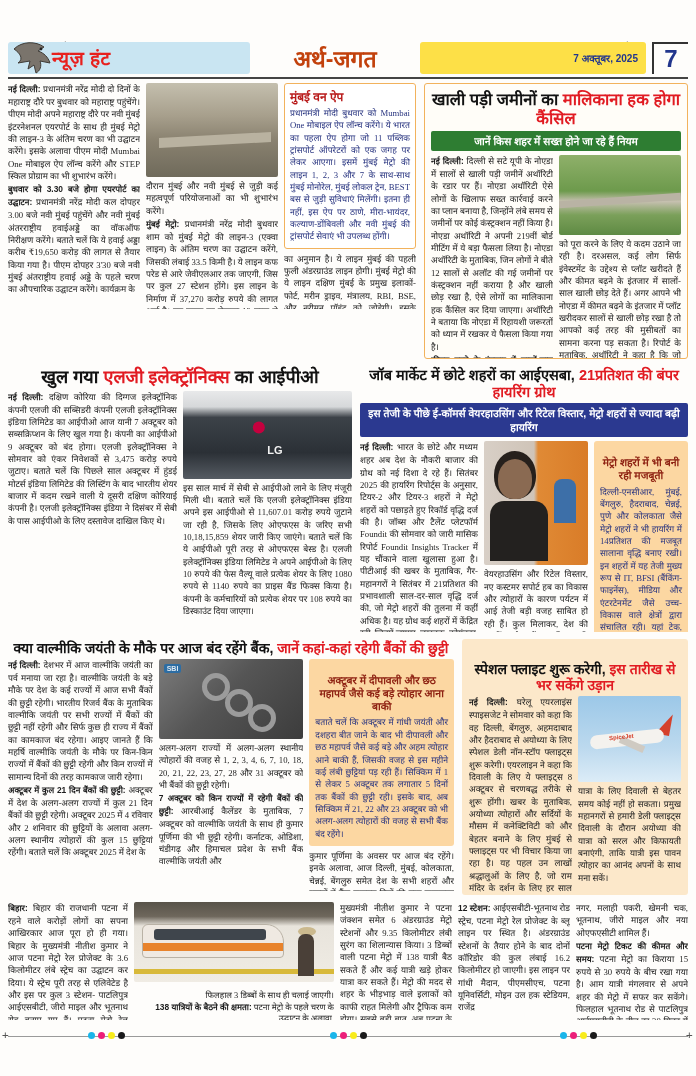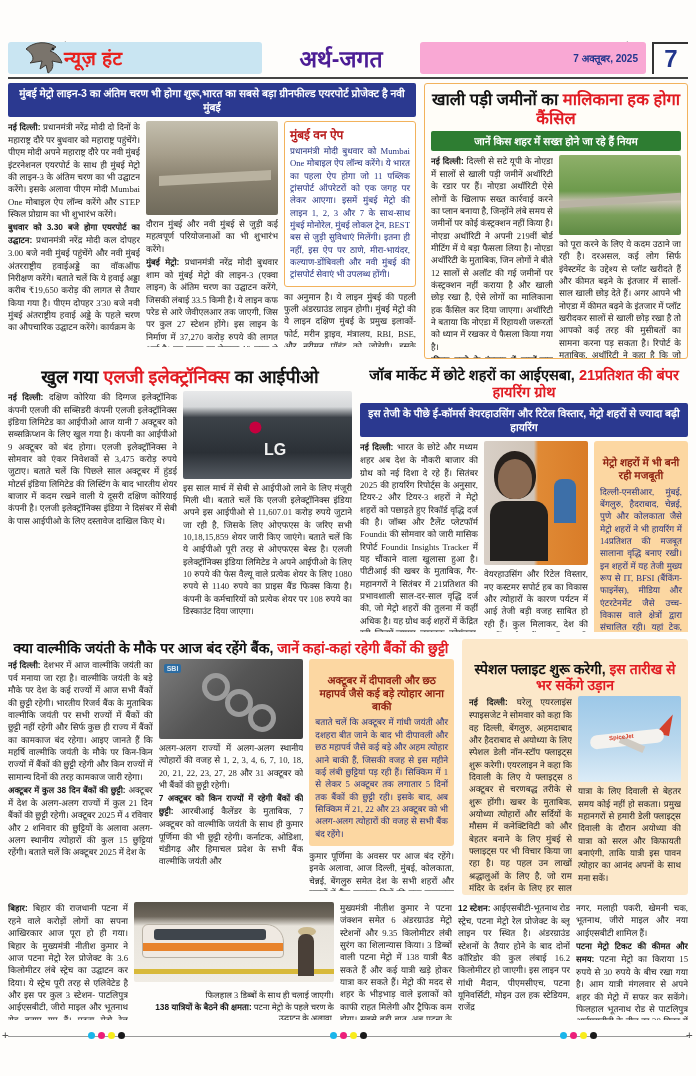--- a/index.html
+++ b/index.html
@@ -7,27 +7,27 @@
   .sheet{position:relative;width:696px;height:1076px;margin:0 auto;background:#fefdfb;overflow:hidden;color:#1c1c1c;}
   .inner{position:absolute;left:8px;right:8px;top:42px;}
   
   .cross{position:absolute;color:#555;font-size:11px;font-family:"DejaVu Sans Mono",monospace;}
   .regline{position:absolute;left:8px;right:8px;top:1036px;height:1px;background:#9a9a9a;}
   .regdots{position:absolute;top:1032px;display:flex;gap:3px;}
   .regdots i{width:7px;height:7px;border-radius:50%;display:block;}
   .d-c{background:#19b5ea}.d-m{background:#ec1e79}.d-y{background:#f8ec1b}.d-k{background:#1a1a1a}
   
   .masthead{display:flex;align-items:stretch;height:32px;margin-bottom:3px;}
-  .mh-left{display:flex;align-items:center;background:#c9e5f2;flex:0 0 238px;border-radius:3px;padding-left:16px;position:relative;}
+  .mh-left{display:flex;align-items:center;background:#c9e5f2;flex:0 0 238px;border-radius:3px;padding-left:4px;position:relative;}
   .logo{width:40px;height:30px;position:relative;flex:0 0 40px;}
   .logo svg{position:absolute;left:-2px;top:-4px;}
   .brand{color:#e8201d;font-family:"Liberation Sans",sans-serif;font-weight:bold;font-size:19px;letter-spacing:.5px;}
   .mh-mid{flex:1;display:flex;align-items:center;justify-content:center;background:#fefdfb;}
-  .section-title{color:#4c1d95;font-family:"Liberation Sans",sans-serif;font-weight:bold;font-size:23px;}
-  .mh-right{display:flex;align-items:center;justify-content:flex-end;background:#f9a8d4;flex:0 0 218px;border-radius:3px;padding-right:8px;}
+  .section-title{color:#c2410c;font-family:"Liberation Sans",sans-serif;font-weight:bold;font-size:23px;}
+  .mh-right{display:flex;align-items:center;justify-content:flex-end;background:#fde047;flex:0 0 218px;border-radius:3px;padding-right:8px;}
   .mh-date{color:#22368d;font-family:"Liberation Sans",sans-serif;font-weight:bold;font-size:10px;}
   .pagenum{flex:0 0 34px;display:flex;align-items:center;justify-content:center;border-left:2px solid #333;border-top:2px solid #333;margin-left:6px;color:#22368d;font-family:"Liberation Sans",sans-serif;font-weight:bold;font-size:24px;}
   .mh-rule{height:2px;background:#444;margin-bottom:4px;}
   
   .hl{font-family:"Liberation Sans",sans-serif;font-weight:bold;text-align:center;color:#121212;line-height:1.15;margin:1px 0 3px 0;}
   .hl .red{color:#e11b22;}
   .bar{font-family:"Liberation Sans",sans-serif;font-weight:bold;color:#fff;text-align:center;font-size:10.5px;padding:3px 2px;border-radius:2px;margin-bottom:4px;}
   .bar.blue{background:#2b3990;}
   .bar.green{background:#2e7d32;}
   .cols{display:flex;gap:6px;overflow:hidden;}
@@ -37,21 +37,21 @@
   .row{display:flex;gap:8px;margin-bottom:7px;}
   
   .ph{border-radius:2px;position:relative;overflow:hidden;margin-bottom:3px;}
   .ph-airport{height:94px;background:linear-gradient(180deg,#c4bfae 0%,#a79f8c 35%,#8a8270 60%,#6f6a5b 100%);}
   .ph-airport:before{content:"";position:absolute;left:10%;right:5%;top:55%;height:10px;background:#b9b2a0;transform:skewY(-3deg);}
   .ph-noida{height:80px;background:linear-gradient(180deg,#8fb06a 0%,#6d9a4c 45%,#c6c0b0 58%,#7ba05a 75%,#5e8a43 100%);}
   .ph-noida:before{content:"";position:absolute;left:0;right:0;top:52%;height:7px;background:#b9b3a4;transform:rotate(-4deg);}
   .ph-lg{height:88px;background:linear-gradient(180deg,#e8e9ea 0%,#d6d8da 18%,#3c4248 30%,#2b3036 70%,#565c63 100%);}
   .ph-lg .lgmark{position:absolute;left:50%;top:42%;transform:translate(-50%,-50%);display:flex;align-items:center;gap:3px;}
   .ph-lg .lgdot{width:12px;height:12px;border-radius:50%;background:#c5003e;}
-  .ph-lg .lgtxt{color:#f2f2f2;font-family:"Liberation Sans",sans-serif;font-weight:bold;font-size:16px;margin-top:43px;}
+  .ph-lg .lgtxt{color:#f2f2f2;font-family:"Liberation Sans",sans-serif;font-weight:bold;font-size:11px;margin-top:43px;}
   .ph-job{height:124px;background:linear-gradient(90deg,#d8cfc6 0%,#cfc4b8 48%,#e08a35 52%,#d97c28 100%);}
   .ph-job .head{position:absolute;left:13%;top:14%;width:34px;height:40px;border-radius:50% 50% 45% 45%;background:#8a6a52;box-shadow:0 -4px 0 4px #26201c;}
   .ph-job .torso{position:absolute;left:6%;top:48%;width:58px;height:60px;border-radius:14px 14px 0 0;background:#23211f;}
   .ph-job .worker{position:absolute;right:12%;top:30%;width:22px;height:44px;border-radius:8px 8px 0 0;background:#3d6fa8;}
   .ph-bank{height:80px;background:linear-gradient(135deg,#7c7c7c 0%,#555 45%,#3c3c3c 100%);}
   .ph-bank .link{position:absolute;width:18px;height:18px;border:5px solid #9b9b9b;border-radius:50%;}
   .ph-bank .sbi{position:absolute;left:5px;top:5px;color:#dfe9f2;background:#2d6da3;font-family:"Liberation Sans",sans-serif;font-size:7px;font-weight:bold;padding:1px 3px;border-radius:2px;}
   .ph-sj{height:86px;background:linear-gradient(180deg,#9cc8e8 0%,#bcd9ee 60%,#dcecf7 100%);}
   .ph-sj .fuse{position:absolute;left:12%;top:42%;width:72%;height:14px;border-radius:10px;background:#f4f2ee;transform:rotate(-6deg);}
   .ph-sj .tail{position:absolute;right:10%;top:20%;width:0;height:0;border-left:14px solid transparent;border-bottom:22px solid #d5412c;transform:rotate(10deg);}
@@ -109,21 +109,20 @@
       <div class="mh-right">
         <span class="mh-date">7 अक्तूबर, 2025</span>
       </div>
       <div class="pagenum">7</div>
     </div>
     <div class="mh-rule"></div>
 
     <div class="row" style="height:276px;">
 
       <div style="width:408px;overflow:hidden;">
-        <div class="bar blue">मुंबई मेट्रो लाइन-3 का अंतिम चरण भी होगा शुरू,भारत का सबसे बड़ा ग्रीनफील्ड एयरपोर्ट प्रोजेक्ट है नवी मुंबई</div>
         <div class="cols" style="height:226px;">
           <div class="col">
               <p class="para"><b>नई दिल्ली: </b>प्रधानमंत्री नरेंद्र मोदी दो दिनों के महाराष्ट्र दौरे पर बुधवार को महाराष्ट्र पहुंचेंगे। पीएम मोदी अपने महाराष्ट्र दौरे पर नवी मुंबई इंटरनेशनल एयरपोर्ट के साथ ही मुंबई मेट्रो की लाइन-3 के अंतिम चरण का भी उद्घाटन करेंगे। इसके अलावा पीएम मोदी Mumbai One मोबाइल ऐप लॉन्च करेंगे और STEP स्किल प्रोग्राम का भी शुभारंभ करेंगे।</p>
               <p class="para"><b>बुधवार को 3.30 बजे होगा एयरपोर्ट का उद्घाटन: </b>प्रधानमंत्री नरेंद्र मोदी कल दोपहर 3.00 बजे नवी मुंबई पहुंचेंगे और नवी मुंबई अंतरराष्ट्रीय हवाईअड्डे का वॉकऑफ निरीक्षण करेंगे। बताते चलें कि ये हवाई अड्डा करीब ₹19,650 करोड़ की लागत से तैयार किया गया है। पीएम दोपहर 3'30 बजे नवी मुंबई अंतराष्ट्रीय हवाई अड्डे के पहले चरण का औपचारिक उद्घाटन करेंगे। कार्यक्रम के</p>
             </div>
           <div class="col">
             <div class="ph ph-airport"></div>
             <div>
                 <p class="para">दौरान मुंबई और नवी मुंबई से जुड़ी कई महत्वपूर्ण परियोजनाओं का भी शुभारंभ करेंगे।</p>
                 <p class="para"><b>मुंबई मेट्रो: </b>प्रधानमंत्री नरेंद्र मोदी बुधवार शाम को मुंबई मेट्रो की लाइन-3 (एक्वा लाइन) के अंतिम चरण का उद्घाटन करेंगे, जिसकी लंबाई 33.5 किमी है। ये लाइन कफ परेड से आरे जेवीएलआर तक जाएगी, जिस पर कुल 27 स्टेशन होंगे। इस लाइन के निर्माण में 37,270 करोड़ रुपये की लागत आई है। इस लाइन पर रोजाना 13 लाख से ज्यादा यात्रियों के सफर करने</p>
@@ -213,21 +212,21 @@
       </div>
     </div>
 
     <div class="row" style="height:256px;">
 
       <div style="width:446px;overflow:hidden;">
         <div class="hl hl5"><span>क्या वाल्मीकि जयंती के मौके पर आज बंद रहेंगे बैंक, </span><span class="red">जानें कहां-कहां रहेगी बैंकों की छुट्टी</span></div>
         <div class="cols" style="height:232px;">
           <div class="col">
               <p class="para"><b>नई दिल्ली: </b>देशभर में आज वाल्मीकि जयंती का पर्व मनाया जा रहा है। वाल्मीकि जयंती के बड़े मौके पर देश के कई राज्यों में आज सभी बैंकों की छुट्टी रहेगी। भारतीय रिजर्व बैंक के मुताबिक वाल्मीकि जयंती पर सभी राज्यों में बैंकों की छुट्टी नहीं रहेगी और सिर्फ कुछ ही राज्य में बैंकों का कामकाज बंद रहेगा। आइए जानते हैं कि महर्षि वाल्मीकि जयंती के मौके पर किन-किन राज्यों में बैंकों की छुट्टी रहेगी और किन राज्यों में सामान्य दिनों की तरह कामकाज जारी रहेगा।</p>
-              <p class="para"><b>अक्टूबर में कुल 38 दिन बैंकों की छुट्टी: </b>अक्टूबर में देश के अलग-अलग राज्यों में कुल 21 दिन बैंकों की छुट्टी रहेगी। अक्टूबर 2025 में 4 रविवार और 2 शनिवार की छुट्टियों के अलावा अलग-अलग स्थानीय त्योहारों की कुल 15 छुट्टियां रहेंगी। बताते चलें कि अक्टूबर 2025 में देश के</p>
+              <p class="para"><b>अक्टूबर में कुल 21 दिन बैंकों की छुट्टी: </b>अक्टूबर में देश के अलग-अलग राज्यों में कुल 21 दिन बैंकों की छुट्टी रहेगी। अक्टूबर 2025 में 4 रविवार और 2 शनिवार की छुट्टियों के अलावा अलग-अलग स्थानीय त्योहारों की कुल 15 छुट्टियां रहेंगी। बताते चलें कि अक्टूबर 2025 में देश के</p>
             </div>
           <div class="col">
             <div class="ph ph-bank">
               <span class="sbi">SBI</span>
               <span class="link" style="left:30%;top:18%;"></span>
               <span class="link" style="left:46%;top:38%;"></span>
               <span class="link" style="left:62%;top:56%;"></span>
             </div>
             <div>
                 <p class="para">अलग-अलग राज्यों में अलग-अलग स्थानीय त्योहारों की वजह से 1, 2, 3, 4, 6, 7, 10, 18, 20, 21, 22, 23, 27, 28 और 31 अक्टूबर को भी बैंकों की छुट्टी रहेगी।</p>
@@ -289,21 +288,21 @@
           </div>
           <p class="caption"><span>फिलहाल 3 डिब्बों के साथ ही चलाई जाएगी।</span><br><b>138 यात्रियों के बैठने की क्षमता:</b> <span>पटना मेट्रो के पहले चरण के उद्घाटन के अलावा,</span></p>
         </div>
         <div style="flex:1;overflow:hidden;">
             <p class="para">मुख्यमंत्री नीतीश कुमार ने पटना जंक्शन समेत 6 अंडरग्राउंड मेट्रो स्टेशनों और 9.35 किलोमीटर लंबी सुरंग का शिलान्यास किया। 3 डिब्बों वाली पटना मेट्रो में 138 यात्री बैठ सकते हैं और कई यात्री खड़े होकर यात्रा कर सकते हैं। मेट्रो की मदद से शहर के भीड़भाड़ वाले इलाकों को काफी राहत मिलेगी और ट्रैफिक कम होगा। सबसे बड़ी बात, अब पटना के लोग खुद की मेट्रो में सफर कर सकेंगे।</p>
           </div>
         <div style="flex:1;overflow:hidden;">
             <p class="para"><b>12 स्टेशन: </b>आईएसबीटी-भूतनाथ रोड स्ट्रेच, पटना मेट्रो रेल प्रोजेक्ट के ब्लू लाइन पर स्थित है। अंडरग्राउंड स्टेशनों के तैयार होने के बाद दोनों कॉरिडोर की कुल लंबाई 16.2 किलोमीटर हो जाएगी। इस लाइन पर गांधी मैदान, पीएमसीएच, पटना यूनिवर्सिटी, मोइन उल हक स्टेडियम, राजेंद्र</p>
           </div>
         <div style="flex:1;overflow:hidden;">
-            <p class="para">नगर, मलाही पकरी, खेमनी चक, भूतनाथ, जीरो माइल और नया आईएसबीटी शामिल हैं।</p>
+            <p class="para">नगर, मलाही पकरी, खेमनी चक, भूतनाथ, जीरो माइल और नया ओएफएसीटी शामिल हैं।</p>
             <p class="para"><b>पटना मेट्रो टिकट की कीमत और समय: </b>पटना मेट्रो का किराया 15 रुपये से 30 रुपये के बीच रखा गया है। आम यात्री मंगलवार से अपने शहर की मेट्रो में सफर कर सकेंगे। फिलहाल भूतनाथ रोड से पाटलिपुत्र आईएसबीटी के बीच हर 30 मिनट में ट्रेनें मिलेंगी।</p>
           </div>
       </div>
     </div>
 
   </div>
 
   <span class="cross" style="left:2px;top:1029px;">+</span>
   <span class="cross" style="left:686px;top:1029px;">+</span>
   <div class="regline"></div>

